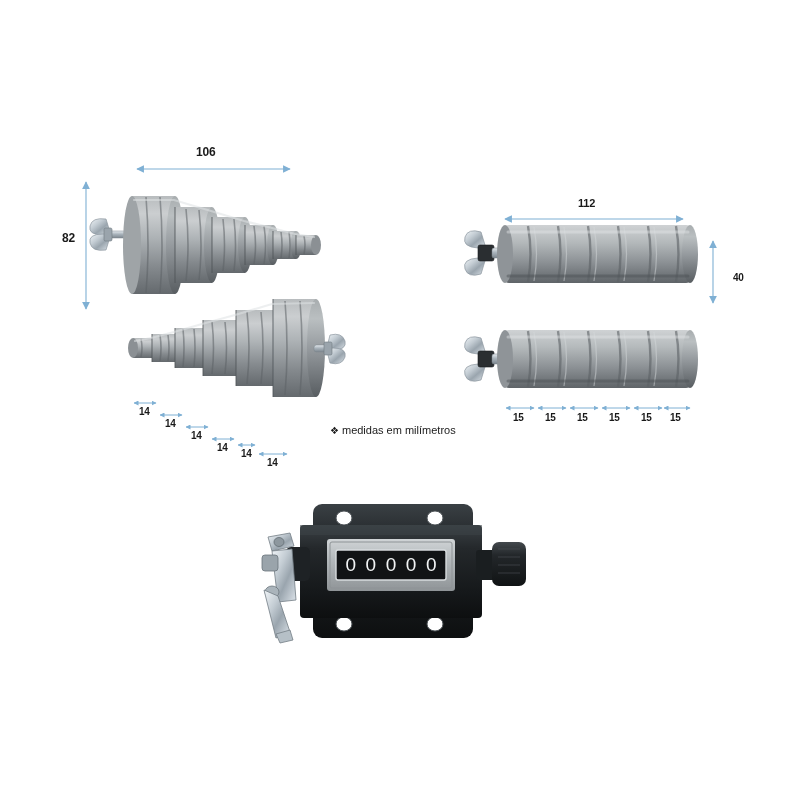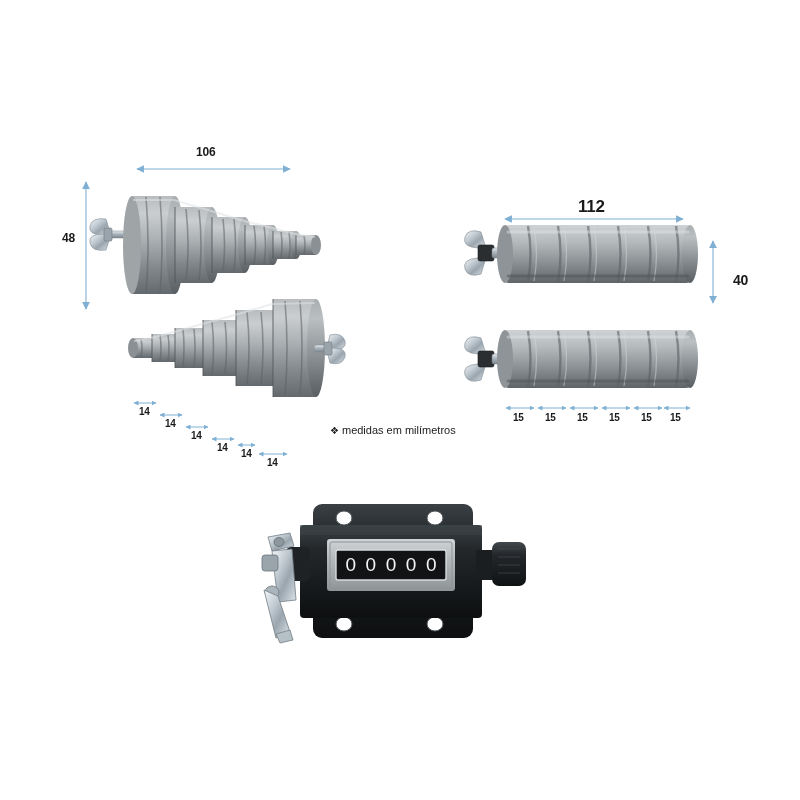--- a/index.html
+++ b/index.html
@@ -25,22 +25,22 @@
   .dim-label {
     position: absolute;
     font-family: "Liberation Sans", sans-serif;
     font-weight: bold;
     color: #1a1a1a;
     white-space: nowrap;
     letter-spacing: -0.2px;
   }
   .dim-106 { font-size: 12px; }
   .dim-82  { font-size: 12px; }
-  .dim-112 { font-size: 17px; }
-  .dim-40  { font-size: 14px; }
+  .dim-112 { font-size: 11px; }
+  .dim-40  { font-size: 10px; }
   .dim-small { font-size: 10px; }
 
   .caption {
     position: absolute;
     font-family: Liberation Sans, sans-serif;
     font-size: 11px;
     color: #1a1a1a;
     white-space: nowrap;
   }
   .caption .bullet {
@@ -364,21 +364,21 @@
         <path d="M 272 547 L 292 545 L 296 596 L 278 598 Z" fill="url(#gChrome)" stroke="#737d85" stroke-width="0.8"></path>
         <rect x="262" y="551" width="16" height="16" rx="3" fill="#9aa4ab" stroke="#6b757c" stroke-width="0.8"></rect>
         <ellipse cx="272" cy="588" rx="7" ry="6" fill="#aab4bb" stroke="#6b757c" stroke-width="0.8"></ellipse>
         <path d="M 264 586 L 278 592 L 290 628 L 276 634 Z" fill="url(#gChrome)" stroke="#737d85" stroke-width="0.8"></path>
         <path d="M 276 630 L 290 626 L 293 636 L 280 639 Z" fill="#b6c0c7" stroke="#737d85" stroke-width="0.8"></path>
       </g>
     </g>
   </svg>
 
   <div class="dim-label dim-106" style="left:196px; top:141px;">106</div>
-  <div class="dim-label dim-82" style="left:62px; top:227px;">48</div>
+  <div class="dim-label dim-82" style="left:62px; top:227px;">82</div>
 
   <div class="dim-label dim-112" style="left:578px; top:193px;">112</div>
   <div class="dim-label dim-40" style="left:733px; top:268px;">40</div>
 
   <div class="dim-label dim-small" style="left:139px; top:402px;">14</div>
   <div class="dim-label dim-small" style="left:165px; top:414px;">14</div>
   <div class="dim-label dim-small" style="left:191px; top:426px;">14</div>
   <div class="dim-label dim-small" style="left:217px; top:438px;">14</div>
   <div class="dim-label dim-small" style="left:241px; top:444px;">14</div>
   <div class="dim-label dim-small" style="left:267px; top:453px;">14</div>

